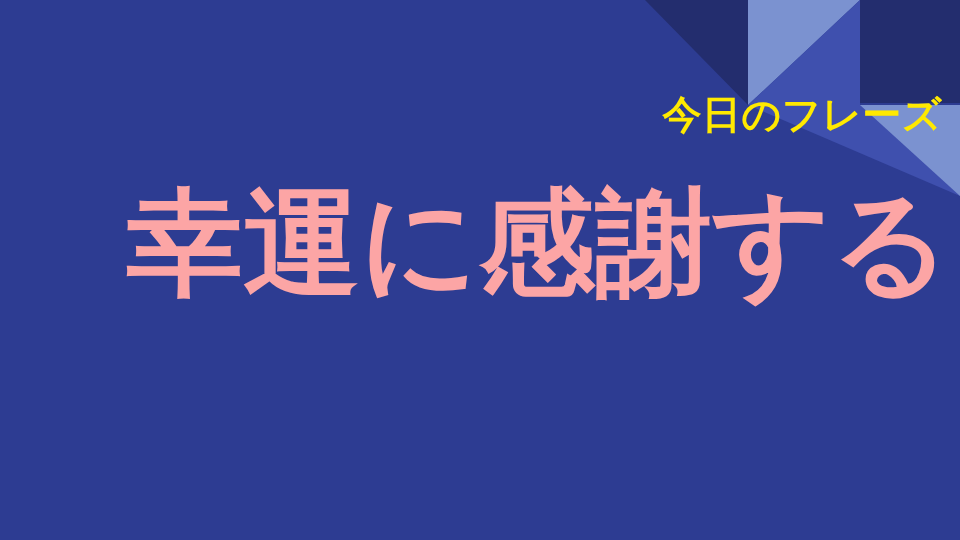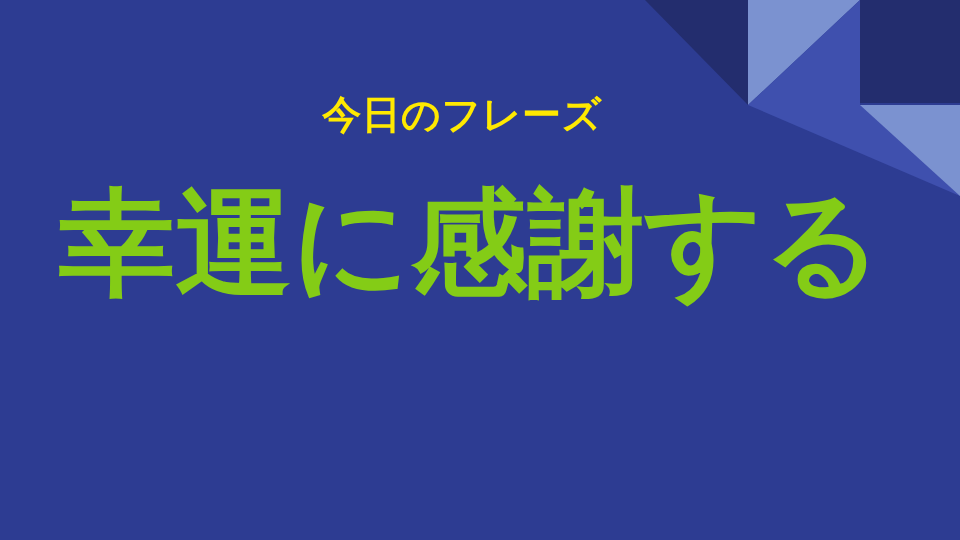--- a/index.html
+++ b/index.html
@@ -31,21 +31,21 @@
     display: block;
   }
   #text-stack {
     position: absolute;
     left: 0;
     top: 0;
     width: 960px;
     height: 540px;
     display: flex;
     flex-direction: column;
-    align-items: center;
+    align-items: flex-end;
     justify-content: flex-start;
   }
   #subtitle {
     margin-top: 93px;
     font-size: 39px;
     font-weight: bold;
     line-height: 1.15;
     letter-spacing: 0.01em;
     color: #ffe900;
     white-space: nowrap;
@@ -75,16 +75,16 @@
     <polygon points="645,0 748,0 748,105" fill="#232d6e"></polygon>
     <polygon points="748,0 860,0 748,105" fill="#7b92d0"></polygon>
     <polygon points="860,0 860,105 748,105" fill="#3f50ae"></polygon>
     <polygon points="860,0 960,0 960,103 860,103" fill="#232d6e"></polygon>
     <polygon points="748,105 960,105 960,196" fill="#3f50ae"></polygon>
     <polygon points="860,105 960,105 960,196" fill="#7b92d0"></polygon>
   </svg>
 
   <div id="text-stack">
     <div id="subtitle" style="color: rgb(255, 233, 0);">今日のフレーズ</div>
-    <div id="headline" style="color: #84cc16;">幸運に感謝する</div>
+    <div id="headline" style="color: #fca5a5;">幸運に感謝する</div>
   </div>
 
 </div>
 
 </body></html>

